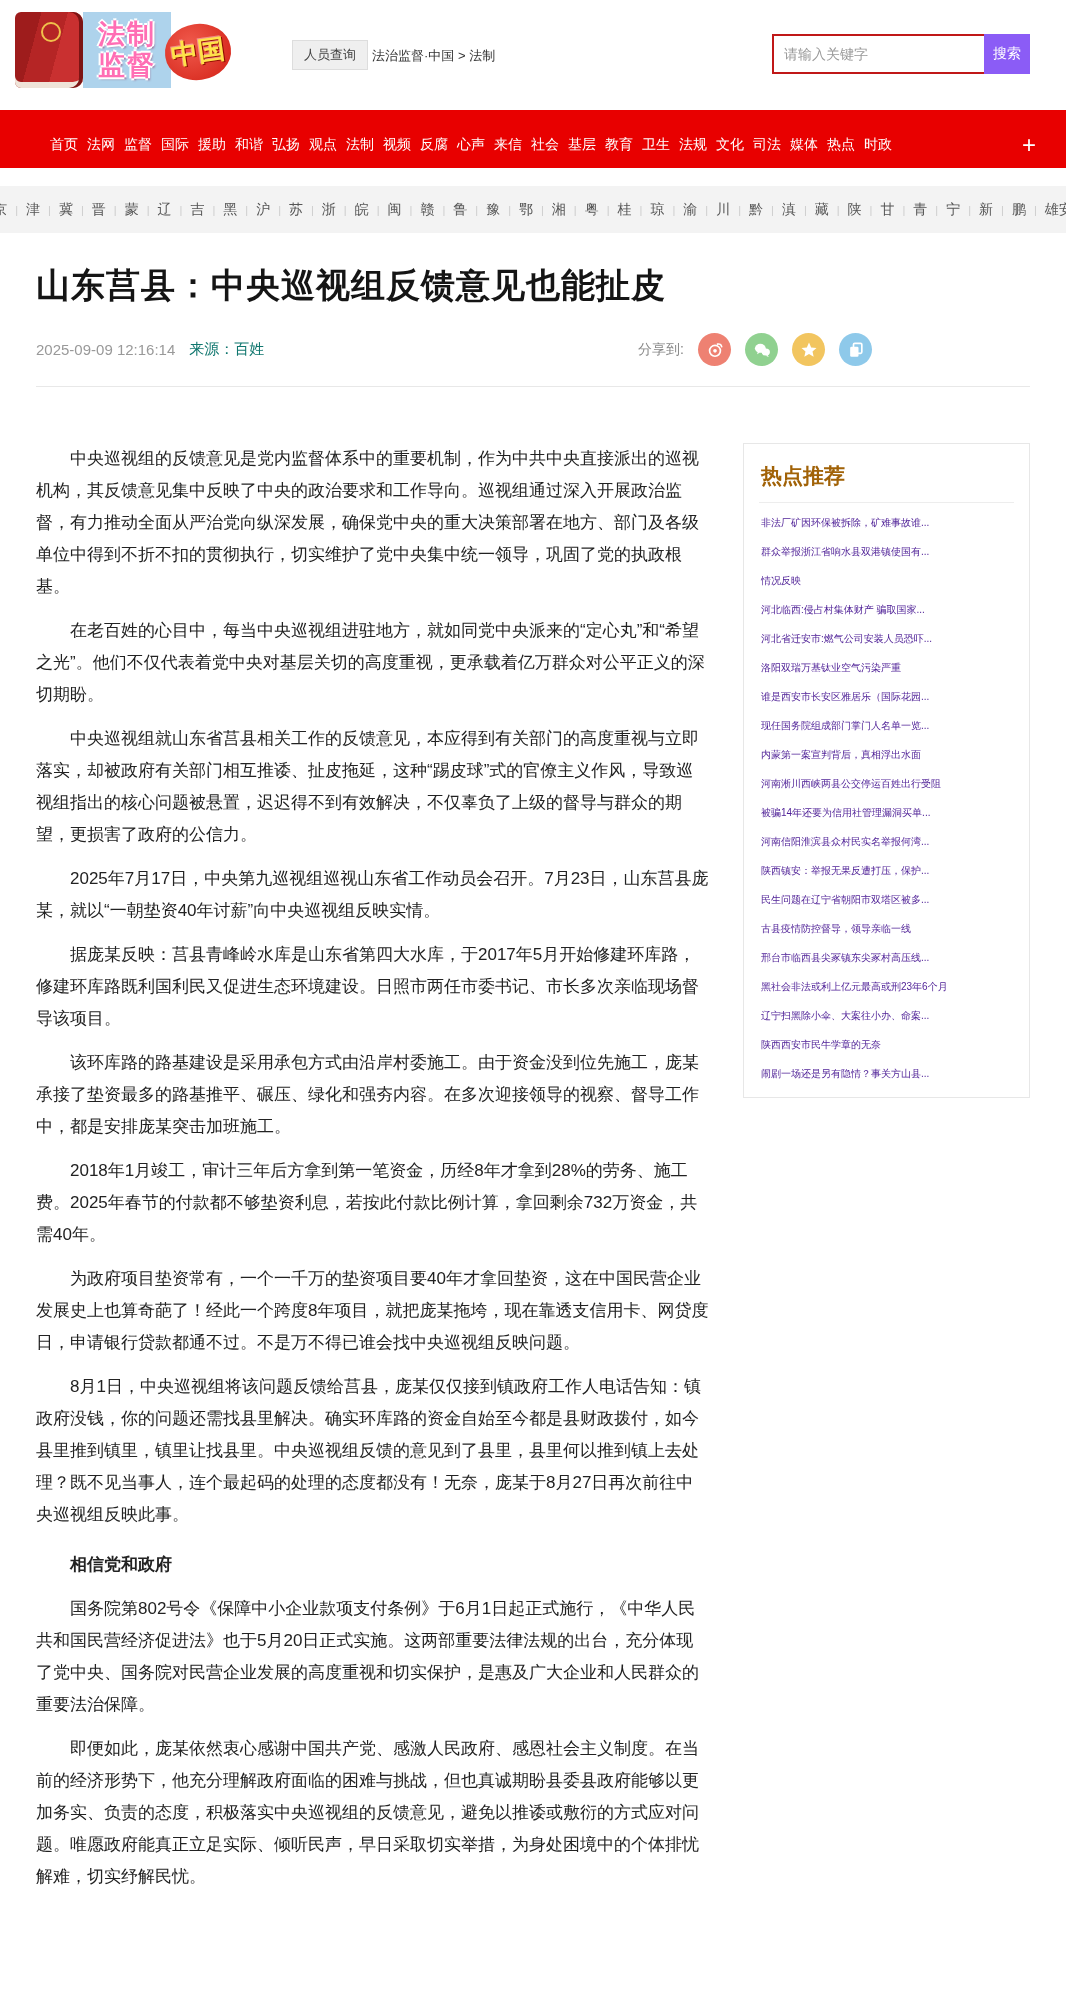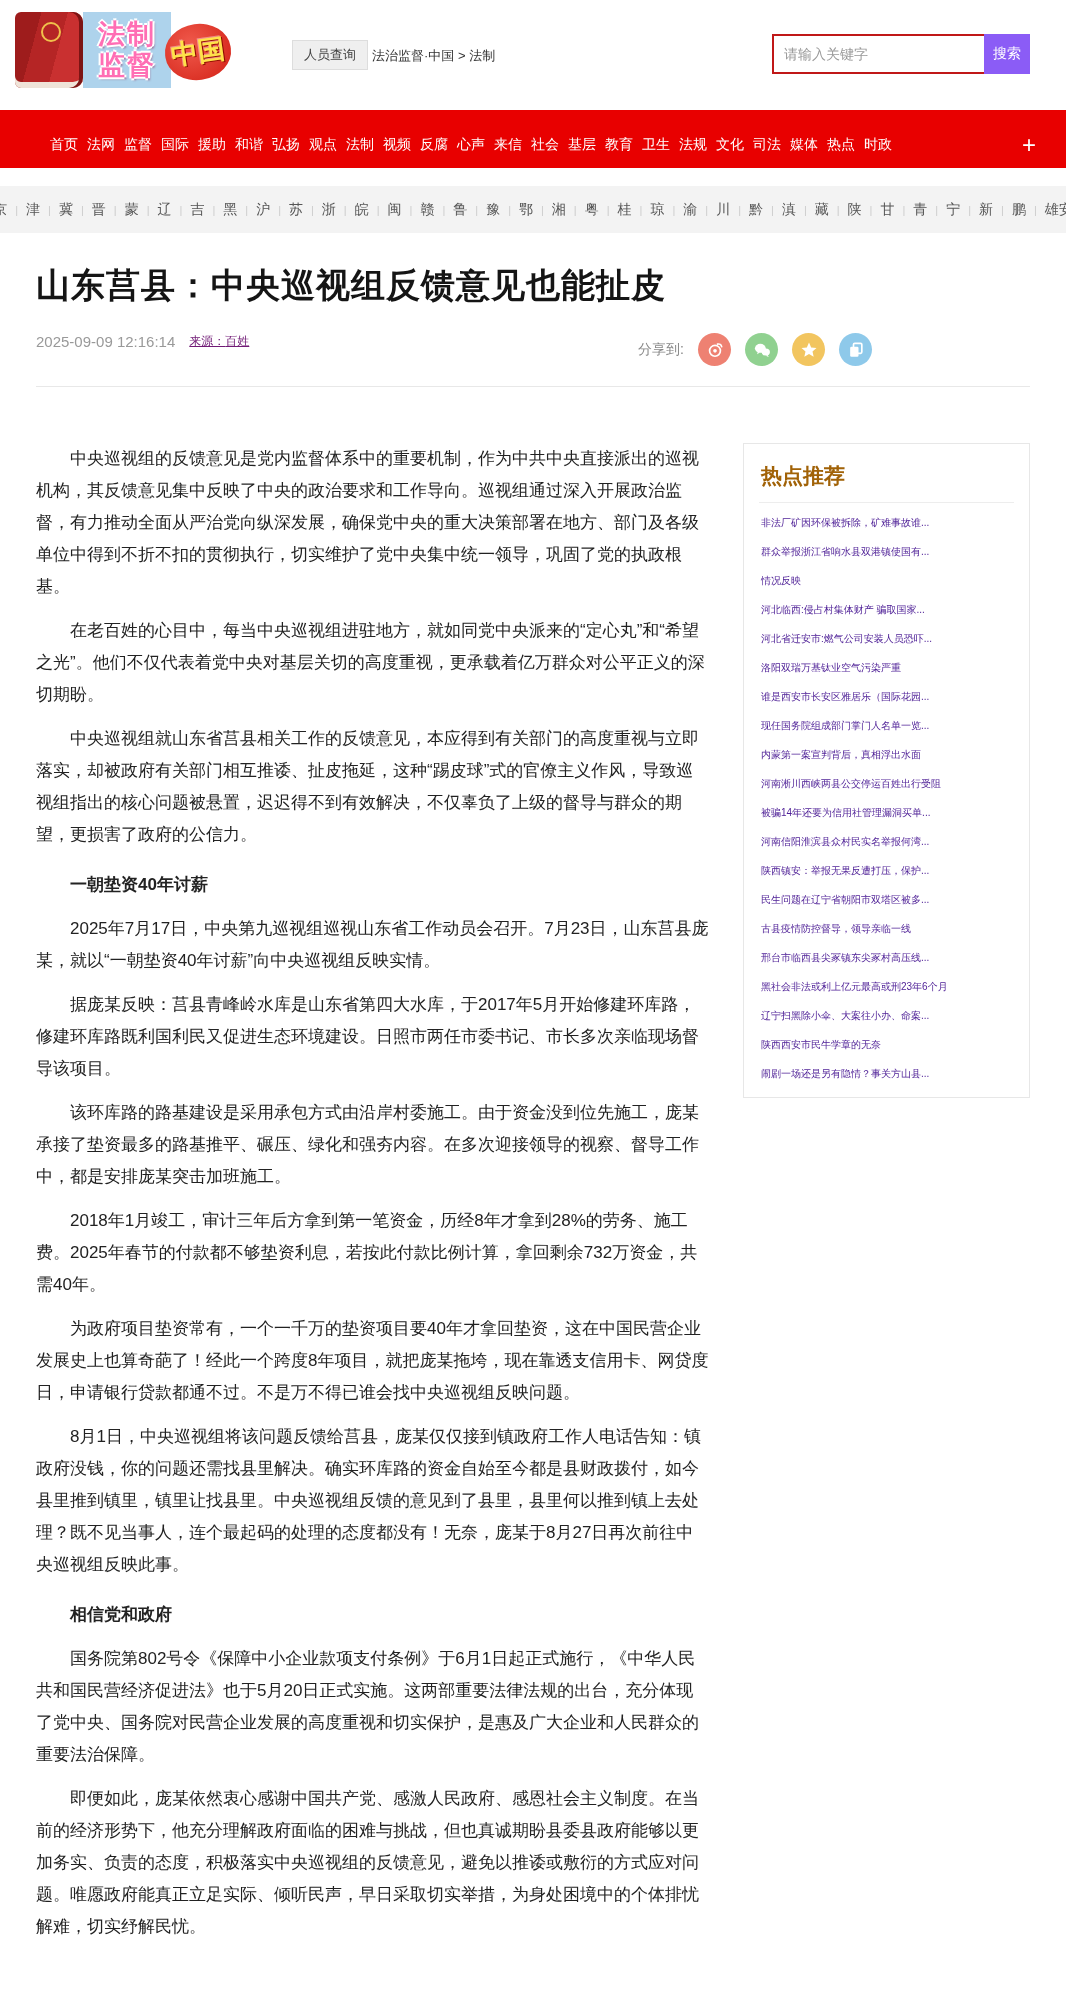--- a/index.html
+++ b/index.html
@@ -31,23 +31,23 @@
 
   
   .regions { height:47px; background:#f3f3f3; margin-top:18px; display:flex; align-items:center; justify-content:center; }
   .regions ul { list-style:none; display:flex; align-items:center; }
   .regions li { font-size:14px; color:#555; cursor:pointer; white-space:nowrap; }
   .regions li + li::before { content:"|"; color:#ccc; margin:0 8px; font-size:11px; }
 
   
   .content { padding:0 36px; }
   .title { margin-top:30px; font-size:34px; font-weight:bold; color:#151515; letter-spacing:1px; }
-  .meta { margin-top:24px; display:flex; }
+  .meta { margin-top:24px; display:flex; align-items:center; }
   .meta .date { font-size:15px; color:#999; }
-  .meta .source { font-size:12px; color:#701a75; margin-left:14px;text-decoration:underline; }
+  .meta .source { font-size:15px; color:#0f766e; margin-left:14px; }
   .share-group { margin-left:auto; margin-right:158px; display:flex; align-items:center; gap:14px; }
   .share-label { font-size:14px; color:#888; }
   .share-icon { width:33px; height:33px; border-radius:50%; display:flex; align-items:center; justify-content:center; cursor:pointer; }
   .share-icon svg { width:20px; height:20px; }
   .divider { margin-top:20px; border:none; border-top:1px solid #e8e8e8; }
 
   .layout { display:flex; align-items:flex-start; gap:34px; margin-top:56px; }
   .body-col { flex:1; min-width:0; }
   .para { font-size:17px; line-height:32px; color:#222; text-indent:2em; margin-bottom:12px; }
   .para.subhead { font-weight:bold; margin-top:18px; }
@@ -189,21 +189,20 @@
     </div>
 
     <hr class="divider">
 
     <div class="layout">
       <article class="body-col">
 
       <p class="para">中央巡视组的反馈意见是党内监督体系中的重要机制，作为中共中央直接派出的巡视机构，其反馈意见集中反映了中央的政治要求和工作导向。巡视组通过深入开展政治监督，有力推动全面从严治党向纵深发展，确保党中央的重大决策部署在地方、部门及各级单位中得到不折不扣的贯彻执行，切实维护了党中央集中统一领导，巩固了党的执政根基。</p>
           <p class="para">在老百姓的心目中，每当中央巡视组进驻地方，就如同党中央派来的“定心丸”和“希望之光”。他们不仅代表着党中央对基层关切的高度重视，更承载着亿万群众对公平正义的深切期盼。</p>
           <p class="para">中央巡视组就山东省莒县相关工作的反馈意见，本应得到有关部门的高度重视与立即落实，却被政府有关部门相互推诿、扯皮拖延，这种“踢皮球”式的官僚主义作风，导致巡视组指出的核心问题被悬置，迟迟得不到有效解决，不仅辜负了上级的督导与群众的期望，更损害了政府的公信力。</p>
-          <p class="para subhead">一朝垫资40年讨薪</p>
           <p class="para">2025年7月17日，中央第九巡视组巡视山东省工作动员会召开。7月23日，山东莒县庞某，就以“一朝垫资40年讨薪”向中央巡视组反映实情。</p>
           <p class="para">据庞某反映：莒县青峰岭水库是山东省第四大水库，于2017年5月开始修建环库路，修建环库路既利国利民又促进生态环境建设。日照市两任市委书记、市长多次亲临现场督导该项目。</p>
           <p class="para">该环库路的路基建设是采用承包方式由沿岸村委施工。由于资金没到位先施工，庞某承接了垫资最多的路基推平、碾压、绿化和强夯内容。在多次迎接领导的视察、督导工作中，都是安排庞某突击加班施工。</p>
           <p class="para">2018年1月竣工，审计三年后方拿到第一笔资金，历经8年才拿到28%的劳务、施工费。2025年春节的付款都不够垫资利息，若按此付款比例计算，拿回剩余732万资金，共需40年。</p>
           <p class="para">为政府项目垫资常有，一个一千万的垫资项目要40年才拿回垫资，这在中国民营企业发展史上也算奇葩了！经此一个跨度8年项目，就把庞某拖垮，现在靠透支信用卡、网贷度日，申请银行贷款都通不过。不是万不得已谁会找中央巡视组反映问题。</p>
           <p class="para">8月1日，中央巡视组将该问题反馈给莒县，庞某仅仅接到镇政府工作人电话告知：镇政府没钱，你的问题还需找县里解决。确实环库路的资金自始至今都是县财政拨付，如今县里推到镇里，镇里让找县里。中央巡视组反馈的意见到了县里，县里何以推到镇上去处理？既不见当事人，连个最起码的处理的态度都没有！无奈，庞某于8月27日再次前往中央巡视组反映此事。</p>
           <p class="para subhead">相信党和政府</p>
           <p class="para">国务院第802号令《保障中小企业款项支付条例》于6月1日起正式施行，《中华人民共和国民营经济促进法》也于5月20日正式实施。这两部重要法律法规的出台，充分体现了党中央、国务院对民营企业发展的高度重视和切实保护，是惠及广大企业和人民群众的重要法治保障。</p>
           <p class="para">即便如此，庞某依然衷心感谢中国共产党、感激人民政府、感恩社会主义制度。在当前的经济形势下，他充分理解政府面临的困难与挑战，但也真诚期盼县委县政府能够以更加务实、负责的态度，积极落实中央巡视组的反馈意见，避免以推诿或敷衍的方式应对问题。唯愿政府能真正立足实际、倾听民声，早日采取切实举措，为身处困境中的个体排忧解难，切实纾解民忧。</p>
         </article>

